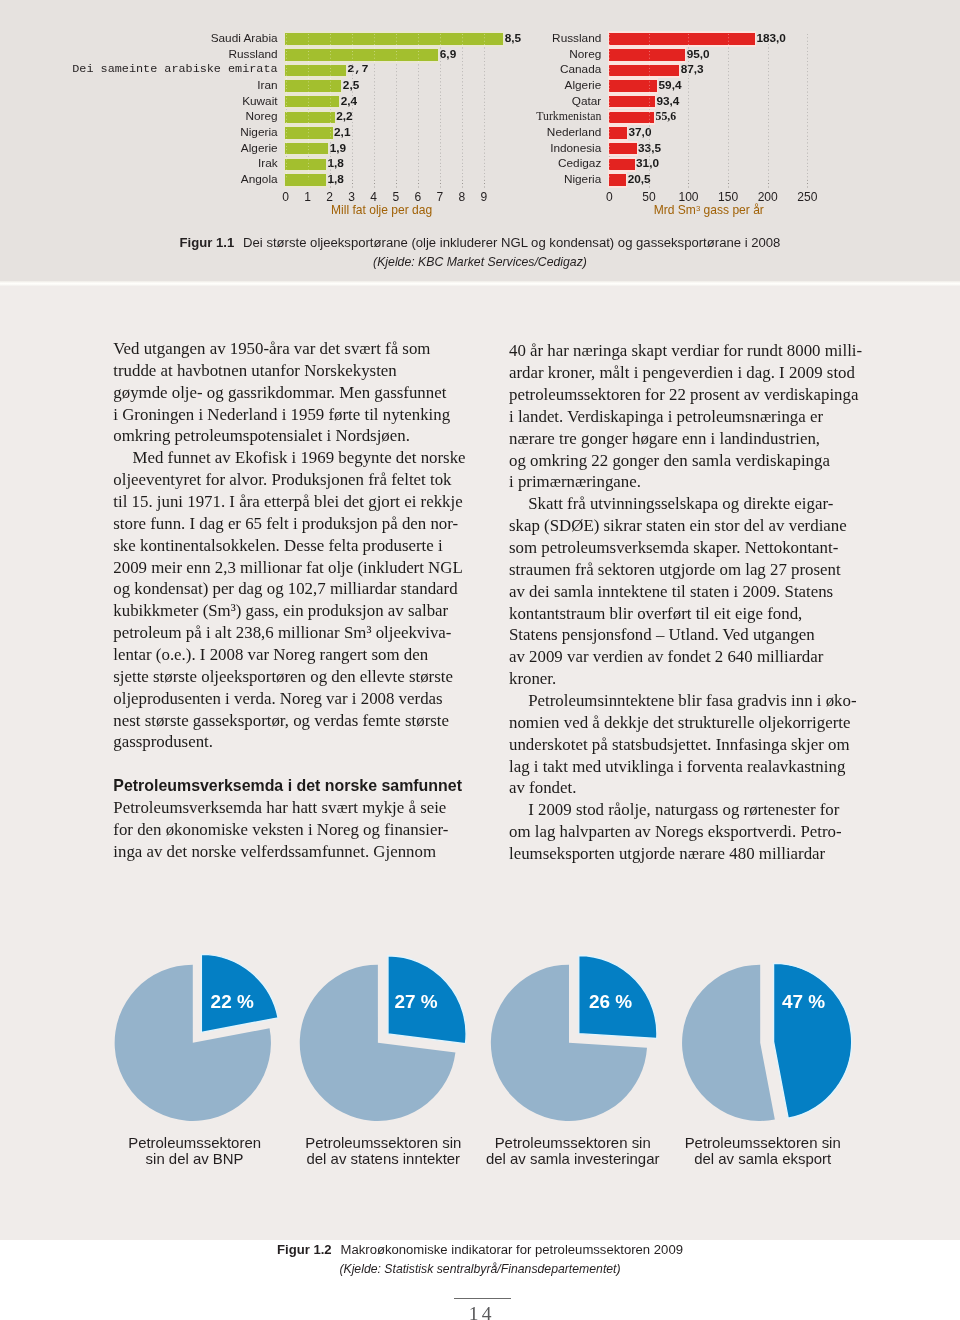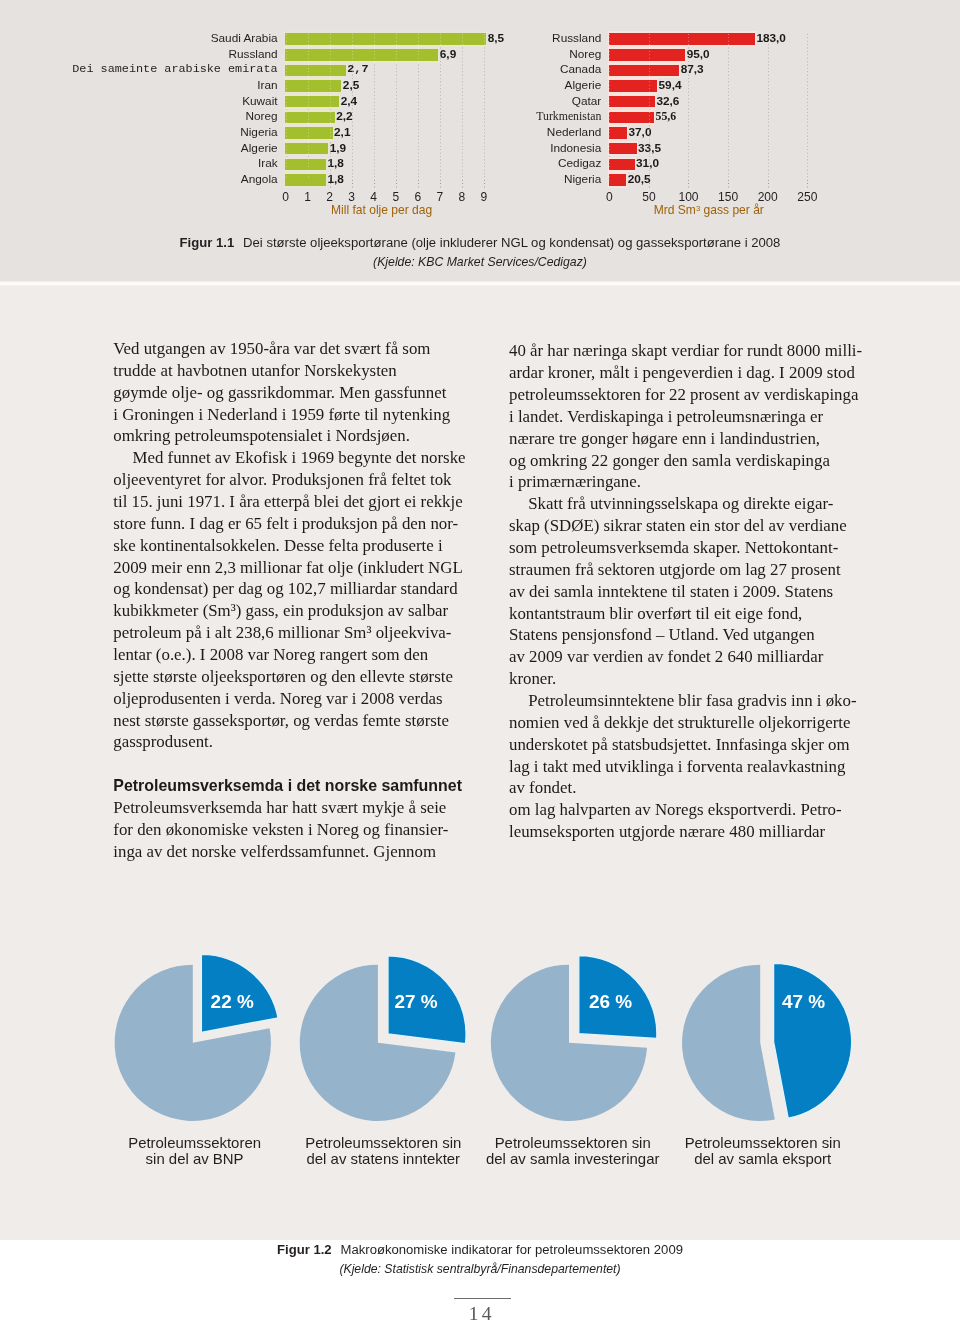--- a/index.html
+++ b/index.html
@@ -65,21 +65,21 @@
       <div class="gridline" style="left: 0px; height: 156.2px;"></div>
       <div class="gridline" style="left: 22.0333px; height: 156.2px;"></div>
       <div class="gridline" style="left: 44.0667px; height: 156.2px;"></div>
       <div class="gridline" style="left: 66.1px; height: 156.2px;"></div>
       <div class="gridline" style="left: 88.1333px; height: 156.2px;"></div>
       <div class="gridline" style="left: 110.167px; height: 156.2px;"></div>
       <div class="gridline" style="left: 132.2px; height: 156.2px;"></div>
       <div class="gridline" style="left: 154.233px; height: 156.2px;"></div>
       <div class="gridline" style="left: 176.267px; height: 156.2px;"></div>
       <div class="gridline" style="left: 198.3px; height: 156.2px;"></div>
-      <div class="brow" style="top: 0px; width: 200px;">
+      <div class="brow" style="top: 0px; width: 217px;">
         <div class="bbar" style="background: rgb(163, 191, 46); border-color: rgb(233, 231, 210);"></div>
         <div class="bcat">Saudi Arabia</div>
         <div class="bval">8,5</div>
       </div>
       <div class="brow" style="top: 15.64px; width: 152.03px;">
         <div class="bbar" style="background: rgb(163, 191, 46); border-color: rgb(233, 231, 210);"></div>
         <div class="bcat">Russland</div>
         <div class="bval">6,9</div>
       </div>
       <div class="brow" style="top: 31.28px; width: 59.49px; font-family: Liberation Mono, monospace;">
@@ -167,21 +167,21 @@
         <div class="bval">87,3</div>
       </div>
       <div class="brow" style="top: 46.92px; width: 47.0448px;">
         <div class="bbar" style="background: rgb(227, 35, 32); border-color: rgb(251, 227, 222);"></div>
         <div class="bcat">Algerie</div>
         <div class="bval">59,4</div>
       </div>
       <div class="brow" style="top: 62.56px; width: 44.9856px;">
         <div class="bbar" style="background: rgb(227, 35, 32); border-color: rgb(251, 227, 222);"></div>
         <div class="bcat">Qatar</div>
-        <div class="bval">32,6</div>
+        <div class="bval">93,4</div>
       </div>
       <div class="brow" style="top: 78.2px; width: 44.0352px; font-family: Liberation Serif, serif;">
         <div class="bbar" style="background: rgb(227, 35, 32); border-color: rgb(251, 227, 222);"></div>
         <div class="bcat">Turkmenistan</div>
         <div class="bval">55,6</div>
       </div>
       <div class="brow" style="top: 93.84px; width: 17px;">
         <div class="bbar" style="background: rgb(227, 35, 32); border-color: rgb(251, 227, 222);"></div>
         <div class="bcat">Nederland</div>
         <div class="bval">37,0</div>
@@ -263,20 +263,21 @@
       <p>av dei samla inntektene til staten i 2009. Statens</p>
       <p>kontantstraum blir overført til eit eige fond,</p>
       <p>Statens pensjonsfond – Utland. Ved utgangen</p>
       <p>av 2009 var verdien av fondet 2 640 milliardar</p>
       <p>kroner.</p>
       <p><span class="ind"></span>Petroleumsinntektene blir fasa gradvis inn i øko-</p>
       <p>nomien ved å dekkje det strukturelle oljekorrigerte</p>
       <p>underskotet på statsbudsjettet. Innfasinga skjer om</p>
       <p>lag i takt med utviklinga i forventa realavkastning</p>
       <p>av fondet.</p>
+      <p><span class="ind"></span>I 2009 stod råolje, naturgass og rørtenester for</p>
       <p>om lag halvparten av Noregs eksportverdi. Petro-</p>
       <p>leumseksporten utgjorde nærare 480 milliardar</p>
     </div>
 
   <div id="pies">
       <svg width="960" height="1320" style="position: absolute; left: 0px; top: 0px;">
         <path d="M 192.8 1042.8 L 269.565748644447 1028.1561502651257 A 78.15 78.15 0 1 1 192.7863602519649 964.6500011902925 Z" fill="#95b3cb"></path>
         <path d="M 201.34148146263246 1032.4751225468044 L 201.34148146263246 954.3251225468044 A 78.15 78.15 0 0 1 278.1072301070795 1017.83127281193 Z" fill="#047fc4" stroke="#e1f4fd" stroke-width="1.4"></path>
         <text x="232.2" y="1008.2" text-anchor="middle" fill="#ffffff" font-family="&quot;Liberation Sans&quot;,sans-serif" font-size="18.95" font-weight="bold">22 %</text>
         <path d="M 377.9 1042.8 L 455.4337639077264 1052.5947922030502 A 78.15 78.15 0 1 1 377.8863602519649 964.6500011902925 Z" fill="#95b3cb"></path>

